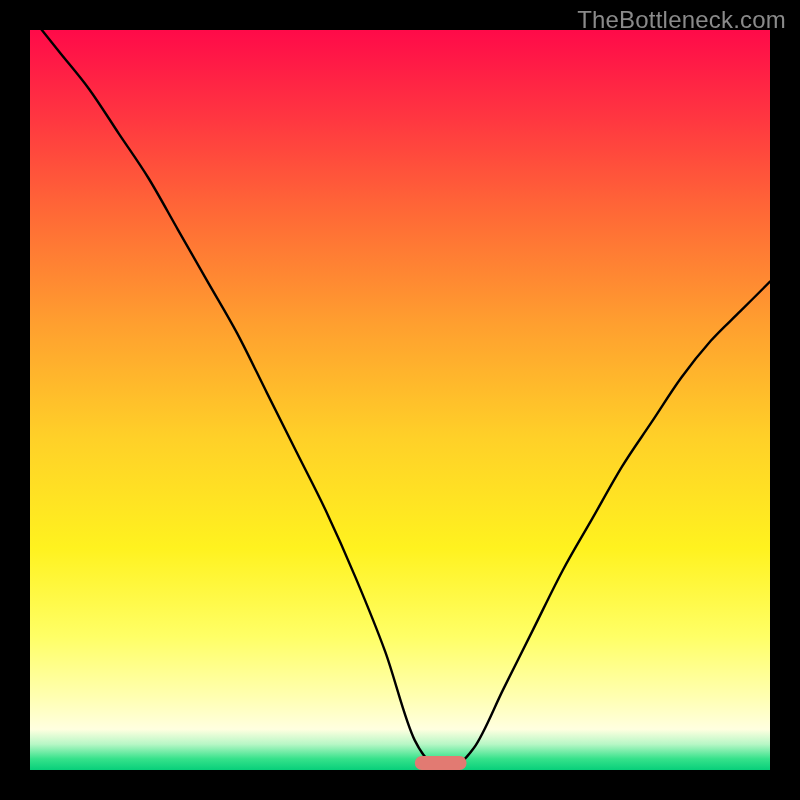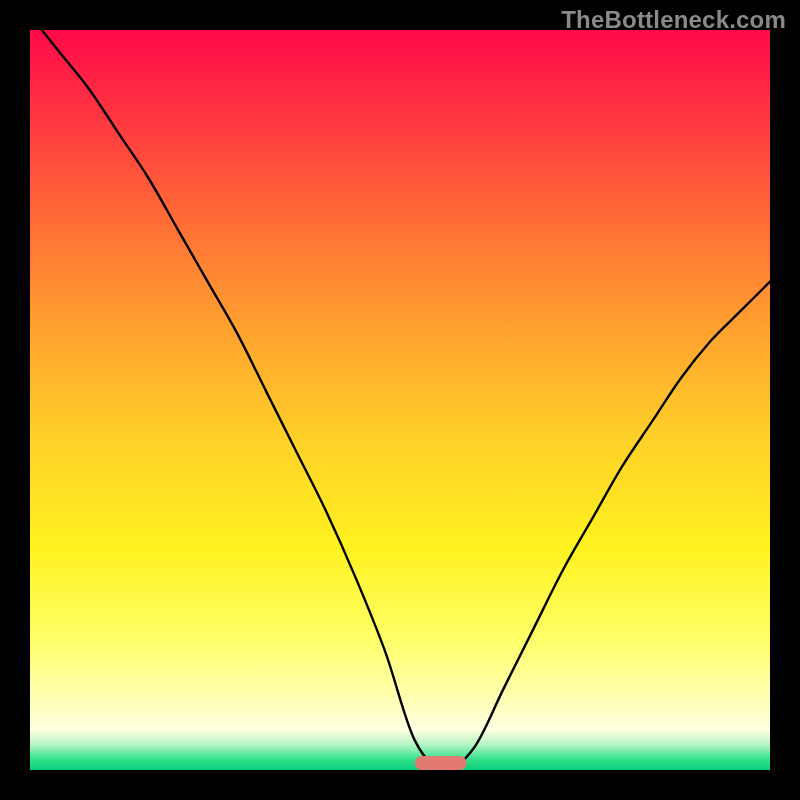--- a/index.html
+++ b/index.html
@@ -14,21 +14,21 @@
     position: relative;
     width: 800px;
     height: 800px;
   }
   .watermark {
     position: absolute;
     top: 6px;
     right: 14px;
     font-family: Arial, Helvetica, sans-serif;
     font-size: 24px;
-    font-weight: 700;
+    font-weight: 400;
     color: #8a8a8a;
     letter-spacing: 0.2px;
   }
   .plot {
     position: absolute;
     left: 30px;
     top: 30px;
     width: 740px;
     height: 740px;
     overflow: hidden;

